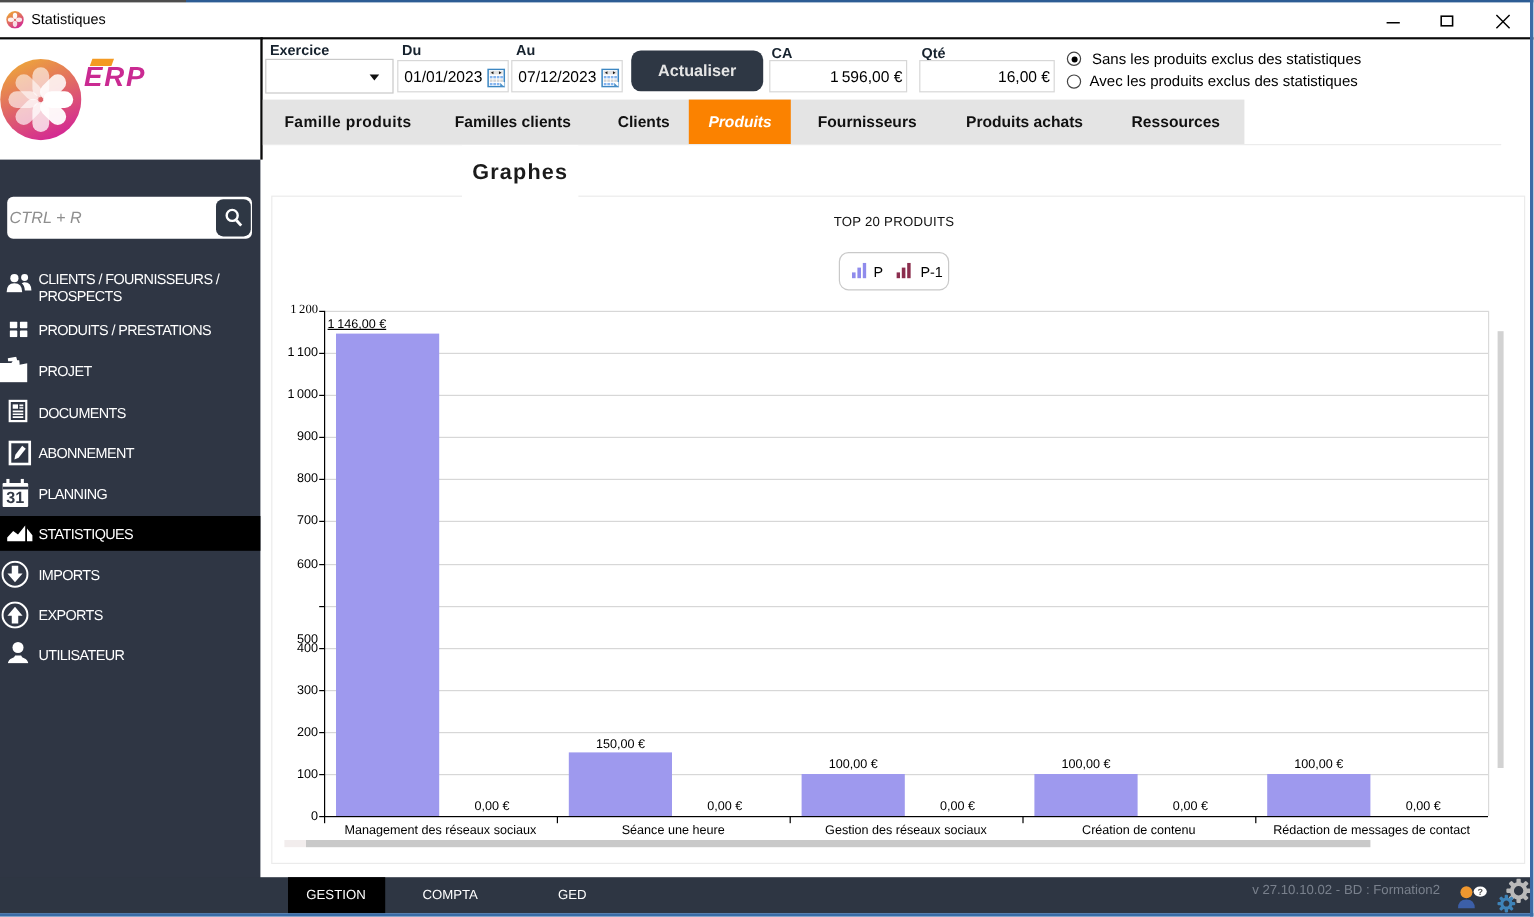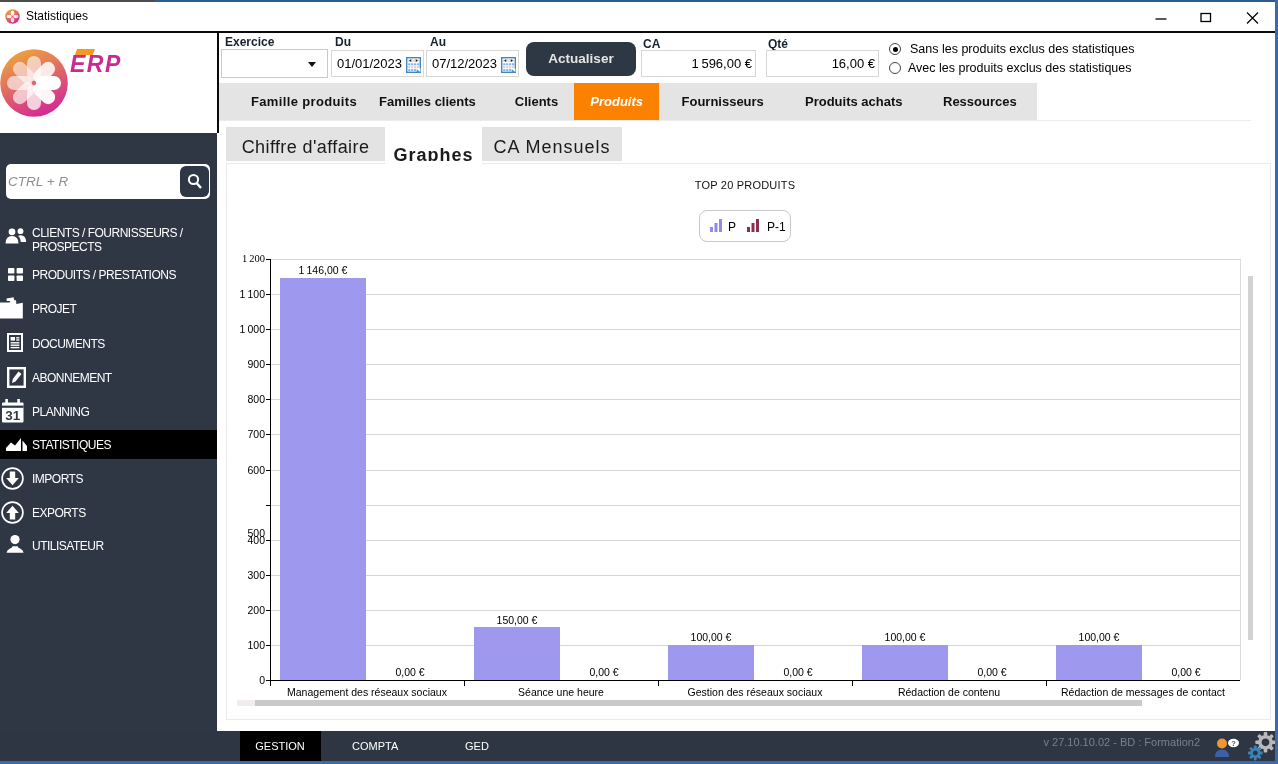--- a/index.html
+++ b/index.html
@@ -41,21 +41,21 @@
 .radio { position:absolute; width:12px; height:12px; border:1px solid #444; border-radius:50%; background:#fff; }
 .radio .dot { position:absolute; left:2.5px; top:2.5px; width:5px; height:5px; background:#000; border-radius:50%; }
 .radlbl { font-size:12.5px; color:#000; }
 
 #tabstrip { left:0; top:50px; width:818px; height:37px; background:#e4e4e4; }
 #tabline { left:0; top:86.5px; width:1032px; height:1px; background:#ececec; }
 .tab { position:absolute; top:50px; height:37px; line-height:37px; font-weight:bold; font-size:13px; color:#111; }
 #tab-produits { background:#fb8200; color:#fff; font-style:italic; text-align:center; }
 
 .stab { position:absolute; top:94px; height:34px; background:#e3e3e3; font-size:18px; color:#1b1b1b; text-align:center; line-height:40px; letter-spacing:0.4px; }
-#stab-graphes { top:100px; height:38px; background:#fff; font-weight:bold; line-height:44px; letter-spacing:1px; z-index:3; }
+#stab-graphes { top:88px; height:38px; background:#fff; font-weight:bold; line-height:44px; letter-spacing:1px; z-index:3; }
 
 #panel { left:6.5px; top:129.5px; width:1045px; height:557px; border:1px solid #ebebeb; background:#fff; }
 
 #chtitle { left:426px; top:146px; width:200px; text-align:center; font-size:11px; color:#111; letter-spacing:0.2px; }
 #legendbox { left:480px; top:177px; width:92px; height:32px; border:1px solid #c9c9c9; border-radius:8px; background:#fff; }
 .glabel { position:absolute; font-size:10.5px; color:#000; white-space:nowrap; }
 .ylab { position:absolute; width:46px; text-align:right; font-size:10.5px; color:#000; }
 .ytick { position:absolute; left:47px; width:4px; height:1px; background:#000; }
 .grid { position:absolute; left:51px; width:970px; height:1px; background:#d7d7d7; }
 .bar { position:absolute; width:86px; background:#9e99ee; }
@@ -296,31 +296,29 @@
   <div class="fld" style="left:547px; top:17px; width:113px; height:27px; text-align:right; padding:5px 3px 0 0;">16,00 €</div>
   <div class="radio abs" style="left:670px; top:10px;">
       <span class="dot"></span>
     </div>
   <div class="radlbl abs" style="left:691px; top:9px;">Sans les produits exclus des statistiques</div>
   <div class="radio abs" style="left:670px; top:28.5px;"></div>
   <div class="radlbl abs" style="left:689px; top:27.5px;">Avec les produits exclus des statistiques</div>
 
   <div id="tabstrip" class="abs"></div>
   <div id="tabline" class="abs"></div>
-  <div class="tab abs" style="left:32px; letter-spacing:0.35px;">Famille produits</div>
+  <div class="tab abs" style="left:18px; letter-spacing:0.35px;">Famille produits</div>
   <div class="tab abs" style="left:160px;">Familles clients</div>
   <div class="tab abs" style="left:295.8px;">Clients</div>
   <div class="tab abs" id="tab-produits" style="left:355.2px; width:85px;">Produits</div>
   <div class="tab abs" style="left:462.5px;">Fournisseurs</div>
   <div class="tab abs" style="left:586px;">Produits achats</div>
   <div class="tab abs" style="left:724px;">Ressources</div>
 
-  <div class="stab abs" style="left:7px; width:159px;">Chiffre d'affaire</div>
   <div class="stab abs" id="stab-graphes" style="left:166px; width:97px;">Graphes</div>
-  <div class="stab abs" style="left:263px; width:140px; letter-spacing:1px;">CA Mensuels</div>
 
   <div id="panel" class="abs"></div>
   <div class="abs" style="left:166px; top:128px; width:97px; height:4px; background:#fff; z-index:4;"></div>
 
   <div id="chtitle" class="abs">TOP 20 PRODUITS</div>
   <div id="legendbox" class="abs">
     <svg class="abs" style="left:10px; top:8px;" width="12" height="13" viewBox="0 0 12 13">
         <g fill="#8f8bec">
       <rect x="0" y="8" width="3" height="5"></rect>
           <rect x="4.5" y="4" width="3" height="9"></rect>
@@ -389,36 +387,36 @@
     <div class="xtick" style="left:439px;"></div>
     <div class="xtick" style="left:633px;"></div>
     <div class="xtick" style="left:827px;"></div>
 
     <div class="bar" style="left:61px; top:245px; height:402px;"></div>
     <div class="bar" style="left:255px; top:594.4px; height:52.6px;"></div>
     <div class="bar" style="left:449px; top:612px; height:35px;"></div>
     <div class="bar" style="left:643px; top:612px; height:35px;"></div>
     <div class="bar" style="left:837px; top:612px; height:35px;"></div>
 
-    <div class="glabel" style="left:54px; top:231px; width:100px; text-align:center;">1 146,00 €</div>
+    <div class="glabel" style="left:54px; top:231px; width:100px; text-align:left;text-decoration:underline;">1 146,00 €</div>
     <div class="glabel" style="left:248px; top:581px; width:100px; text-align:center;">150,00 €</div>
     <div class="glabel" style="left:442px; top:598px; width:100px; text-align:center;">100,00 €</div>
     <div class="glabel" style="left:636px; top:598px; width:100px; text-align:center;">100,00 €</div>
     <div class="glabel" style="left:830px; top:598px; width:100px; text-align:center;">100,00 €</div>
 
     <div class="glabel" style="left:141px; top:633px; width:100px; text-align:center;">0,00 €</div>
     <div class="glabel" style="left:335px; top:633px; width:100px; text-align:center;">0,00 €</div>
     <div class="glabel" style="left:529px; top:633px; width:100px; text-align:center;">0,00 €</div>
     <div class="glabel" style="left:723px; top:633px; width:100px; text-align:center;">0,00 €</div>
     <div class="glabel" style="left:917px; top:633px; width:100px; text-align:center;">0,00 €</div>
 
     <div class="glabel" style="left:48px; top:653px; width:200px; text-align:center;">Management des réseaux sociaux</div>
     <div class="glabel" style="left:242px; top:653px; width:200px; text-align:center;">Séance une heure</div>
     <div class="glabel" style="left:436px; top:653px; width:200px; text-align:center;">Gestion des réseaux sociaux</div>
-    <div class="glabel" style="left:630px; top:653px; width:200px; text-align:center;">Rédaction de contenu</div>
+    <div class="glabel" style="left:630px; top:653px; width:200px; text-align:center;">Création de contenu</div>
     <div class="glabel" style="left:824px; top:653px; width:200px; text-align:center;">Rédaction de messages de contact</div>
 
     <div class="abs" style="left:1028.5px; top:243px; width:5.5px; height:364px; background:#d2d2d2;"></div>
     <div class="abs" style="left:18px; top:667px; width:18px; height:6px; background:#f2eded;"></div>
     <div class="abs" style="left:36px; top:667px; width:887px; height:6px; background:#c9c9c9;"></div>
   </div>
 </div>
 
 <div id="statusbar" class="abs">
   <div id="gestion" class="abs">GESTION</div>

